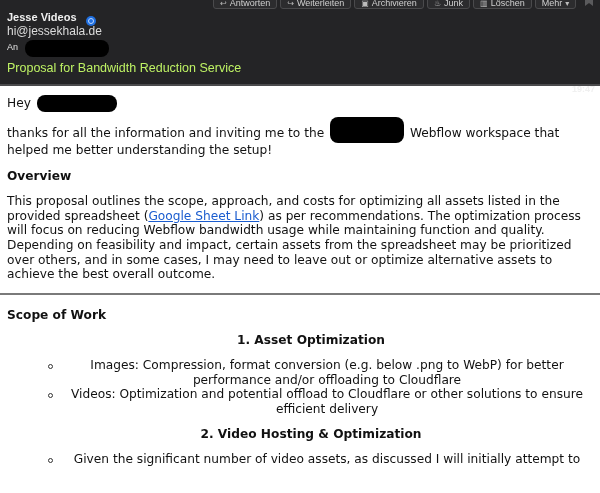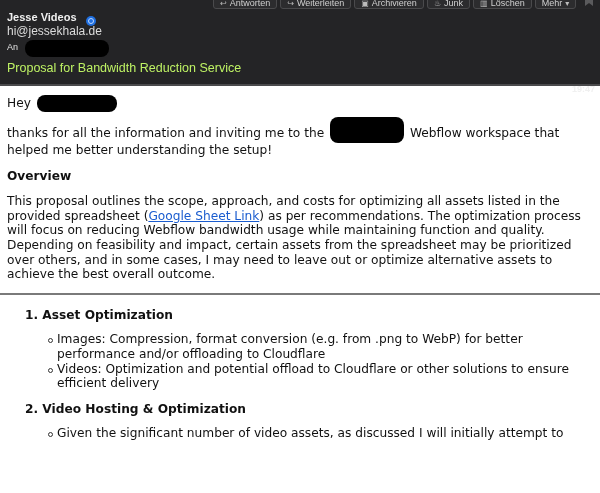--- a/index.html
+++ b/index.html
@@ -35,21 +35,21 @@
     .time { position: absolute; right: 5px; top: 42px; font-size: 9px; font-weight: bold; color: #f0f0f0; margin-top: 42px; }
     .subject { position: absolute; left: 7px; top: 61px; font-size: 12.5px; color: #bef264; }
 
     .body { position: absolute; left: 7px; top: 95px; width: 590px; color: #111; font-size: 12.2px; line-height: 14.6px; }
     .p { margin-bottom: 11px; }
     .redact { display: inline-block; vertical-align: middle; background: #000; border-radius: 8px; }
     .h3 { font-weight: bold; margin-bottom: 11px; }
     .link { color: #1a5ccf; text-decoration: underline; cursor: pointer; margin-top: 16px; }
     .hr { height: 2px; background: #7a7a7a; margin: 10px -7px 13px -7px; }
     .ol { padding-left: 18px; }
-    .ol-item { margin-bottom: 11px; }
+    .ol-item { margin-bottom: 11px; text-align: center; }
     .ol-title { font-weight: bold; }
     .ul { list-style: none; margin-top: 10px; padding-left: 32px; }
     .ul li { position: relative; padding-left: 0; }
     .ul li::before {
       content: ""; position: absolute; left: -9px; top: 6px; width: 3px; height: 3px;
       border: 1px solid #333; border-radius: 50%;
     }
   </style>
 </head>
 <body>
@@ -98,25 +98,26 @@
     <span class="redact" style="width:80px;height:17px;margin-left:2px;"></span>
   </div>
   <div class="p">
     <span>thanks for all the information and inviting me to the</span>
     <span class="redact" style="width:74px;height:26px;margin:-6px 2px 0 2px;"></span>
     <span>Webflow workspace that helped me better understanding the setup!</span>
   </div>
   <div class="h3">Overview</div>
   <div class="p"><span>This proposal outlines the scope, approach, and costs for optimizing all assets listed in the provided spreadsheet (</span><span class="link">Google Sheet Link</span><span>) as per recommendations. The optimization process will focus on reducing Webflow bandwidth usage while maintaining function and quality. Depending on feasibility and impact, certain assets from the spreadsheet may be prioritized over others, and in some cases, I may need to leave out or optimize alternative assets to achieve the best overall outcome.</span></div>
   <div class="hr"></div>
+  <div class="h3">Scope of Work</div>
   <div class="ol">
     <div class="ol-item">
       <div class="ol-title">1. Asset Optimization</div>
       <ul class="ul">
-        <li>Images: Compression, format conversion (e.g. from .png to WebP) for better performance and/or offloading to Cloudflare</li>
+        <li>Images: Compression, format conversion (e.g. below .png to WebP) for better performance and/or offloading to Cloudflare</li>
         <li>Videos: Optimization and potential offload to Cloudflare or other solutions to ensure efficient delivery</li>
       </ul>
     </div>
     <div class="ol-item">
       <div class="ol-title">2. Video Hosting &amp; Optimization</div>
       <ul class="ul">
         <li>Given the significant number of video assets, as discussed I will initially attempt to</li>
       </ul>
     </div>
   </div>

